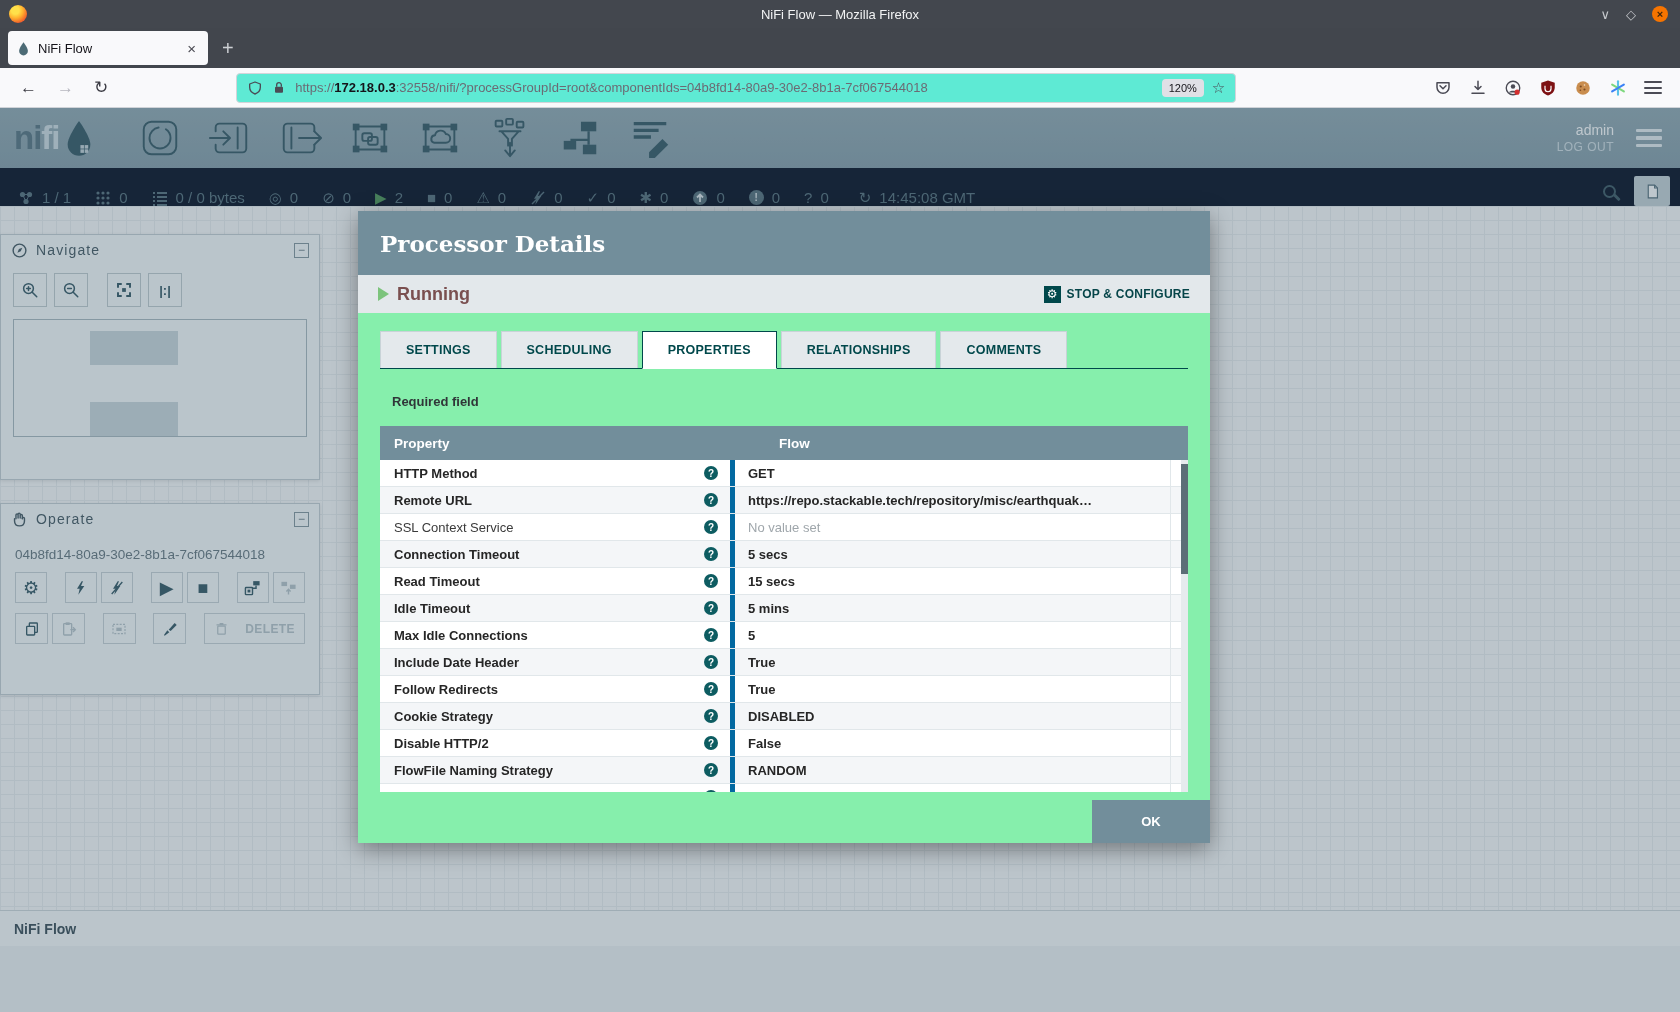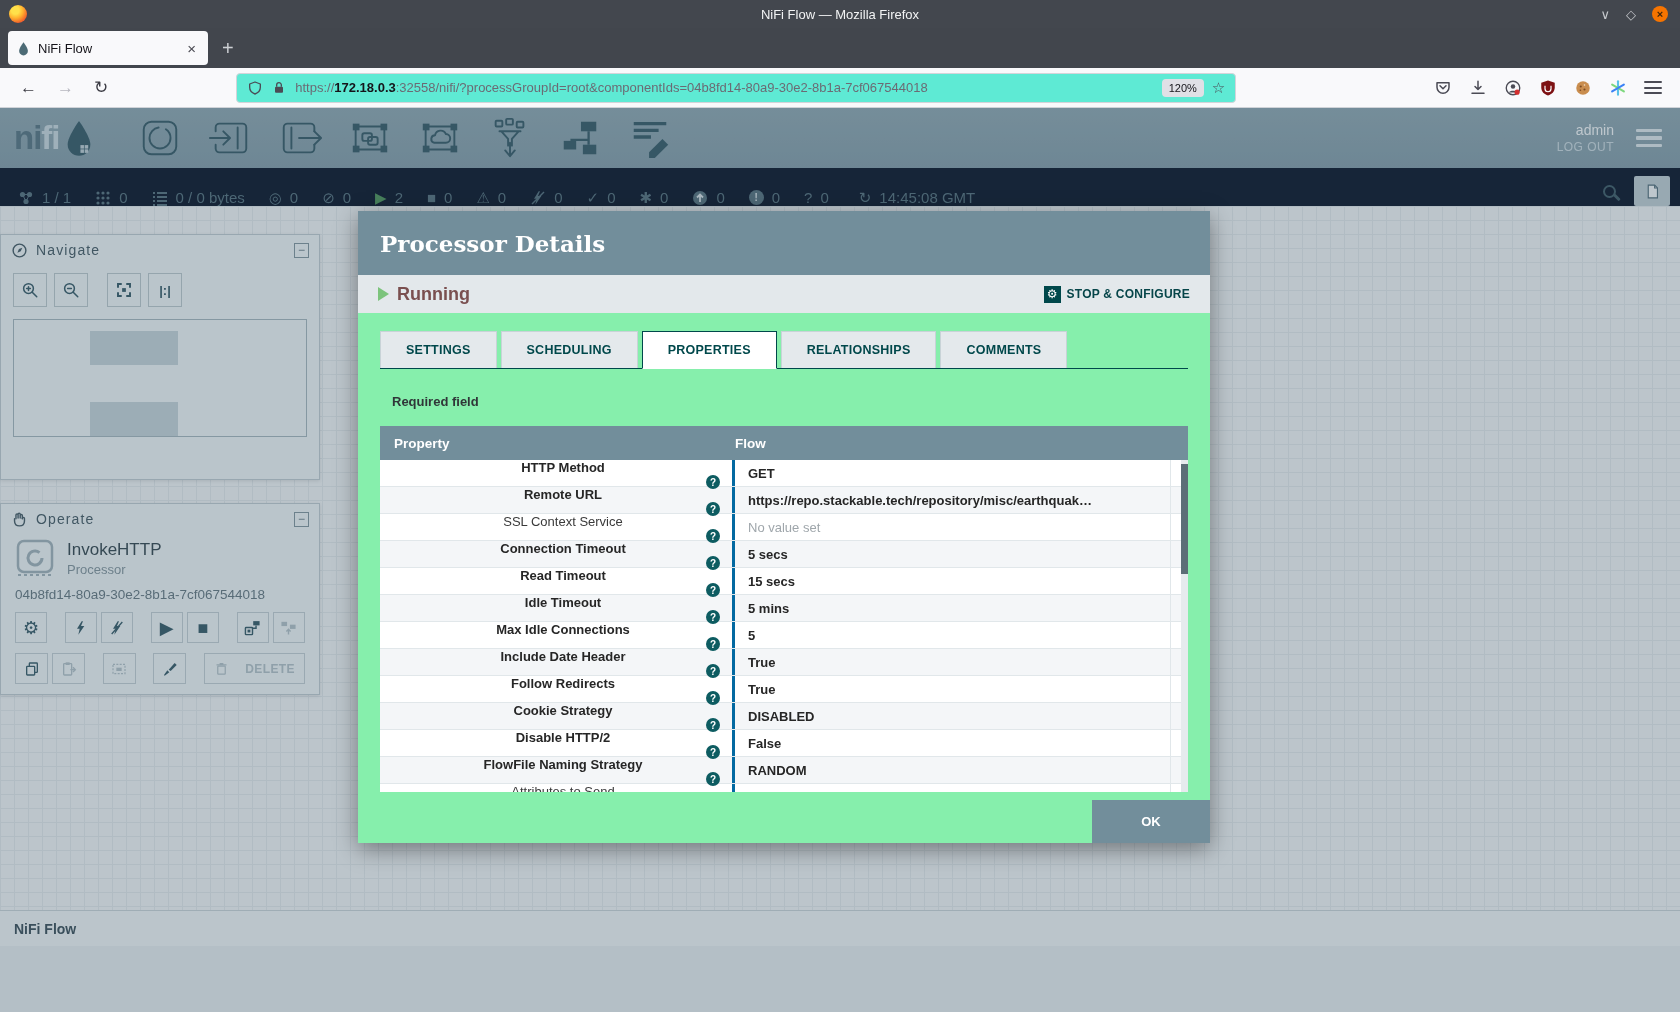--- a/index.html
+++ b/index.html
@@ -112,28 +112,28 @@
   .stopcfg .lbl { font-size:12px; font-weight:bold; color:#064549; letter-spacing:.02em; }
 
   .tabs { display:flex; margin:18px 22px 0; border-bottom:1px solid #00484b; }
   .dtab { height:37px; padding:0 25px; margin-right:4px; display:flex; align-items:center; font-size:12.5px; font-weight:bold;
     color:#00484b; background:#e4e9ec; border:1px solid #c8d3d7; border-bottom:none; letter-spacing:.02em; }
   .dtab.active { background:#fff; border:1px solid #00484b; border-bottom:1px solid #fff; margin-bottom:-1px; height:38px; }
 
   .req-note { margin:25px 34px 17px; font-size:13px; font-weight:bold; color:#303638; }
 
   .ptable { margin:0 22px; position:relative; }
-  .pt-head { height:34px; background:#728e9b; display:flex; align-items:center; color:#fff; font-size:13.5px; font-weight:600; }
+  .pt-head { height:34px; background:#728e9b; display:flex; align-items:center; color:#fff; font-size:13.5px; font-weight:600;gap:44px; }
   .pt-head .c-prop { padding-left:14px; }
   .c-prop { width:355px; flex:none; }
   .c-val { width:436px; flex:none; }
   .pt-body { height:332px; overflow:hidden; }
   .prow { height:27px; display:flex; align-items:center; border-bottom:1px solid #e1e7ea; font-size:13px; color:#262626; background:#fff; }
   .prow:nth-child(even) { background:#f4f6f8; }
-  .prow .c-prop { display:flex; align-items:center; padding-left:14px; height:100%; border-right:3px solid #0369a1; font-weight:bold;flex-direction:column; }
+  .prow .c-prop { display:flex; align-items:center; padding-left:14px; height:100%; border-right:5px solid #0369a1; font-weight:bold; }
   .prow .c-val { padding-left:13px; height:100%; display:flex; align-items:center; border-right:1px solid #e1e7ea; font-weight:bold; }
   .prow .c-rest { flex:1; height:100%; }
   .prow.optional .c-prop { font-weight:normal; color:#3a3a3a; }
   .prow .c-val.unset { font-weight:normal; color:#9fa6ab; }
   .qmark { width:14px; height:14px; border-radius:50%; background:#0d5c61; color:#fff; font-size:10px; font-weight:bold;
     display:flex; align-items:center; justify-content:center; margin-left:auto; margin-right:12px; flex:none; }
   .vscroll { position:absolute; right:0; top:34px; bottom:0; width:7px; background:#e6ebee; }
   .vthumb { position:absolute; top:4px; left:0; width:7px; height:110px; background:#5c6e77; }
 
   .ok-btn { position:absolute; right:0; bottom:0; width:118px; height:43px; background:#728e9b; color:#fff;
@@ -469,31 +469,20 @@
     <div class="panel op-panel">
       <div class="panel-hd">
         <svg width="17" height="17" viewBox="0 0 24 24" class="ico-stroke" style="color:#4c5f68">
             <path d="M7 11V5.5a1.5 1.5 0 0 1 3 0V10m0-4.5v-1a1.5 1.5 0 0 1 3 0V10m0-3.5a1.5 1.5 0 0 1 3 0V11"></path>
             <path d="M16 10.5a1.5 1.5 0 0 1 3 0V14c0 4-2.5 7-7 7s-7-3-7-7v-3"></path>
           </svg>
         <span class="ttl">Operate</span>
         <span class="collapse">−</span>
       </div>
       <div class="op-card">
-        <div class="op-row1">
-          <svg width="40" height="40" viewBox="0 0 40 40" style="color:#a9b8bf">
-              <rect x="3" y="3" width="34" height="31" rx="6" fill="none" stroke="currentColor" stroke-width="2.5"></rect>
-              <path d="M27 20a7 7 0 1 1-2.5-5.4" fill="none" stroke="currentColor" stroke-width="3"></path>
-              <path d="M3 37h34" stroke="currentColor" stroke-width="2" stroke-dasharray="3 3"></path>
-            </svg>
-          <div>
-            <div class="op-name">InvokeHTTP</div>
-            <div class="op-type">Processor</div>
-          </div>
-        </div>
         <div class="op-id">04b8fd14-80a9-30e2-8b1a-7cf067544018</div>
         <div class="op-btnrow">
           <span class="op-btn">
               <span class="glyph">⚙</span>
             </span>
           <span class="op-gap"></span>
           <span class="op-btn">
             <svg viewBox="0 0 24 24" width="16" height="16">
                 <path d="M13 2L6 13h4l-2 9 9-13h-5l3-7z" fill="currentColor"></path>
               </svg>

